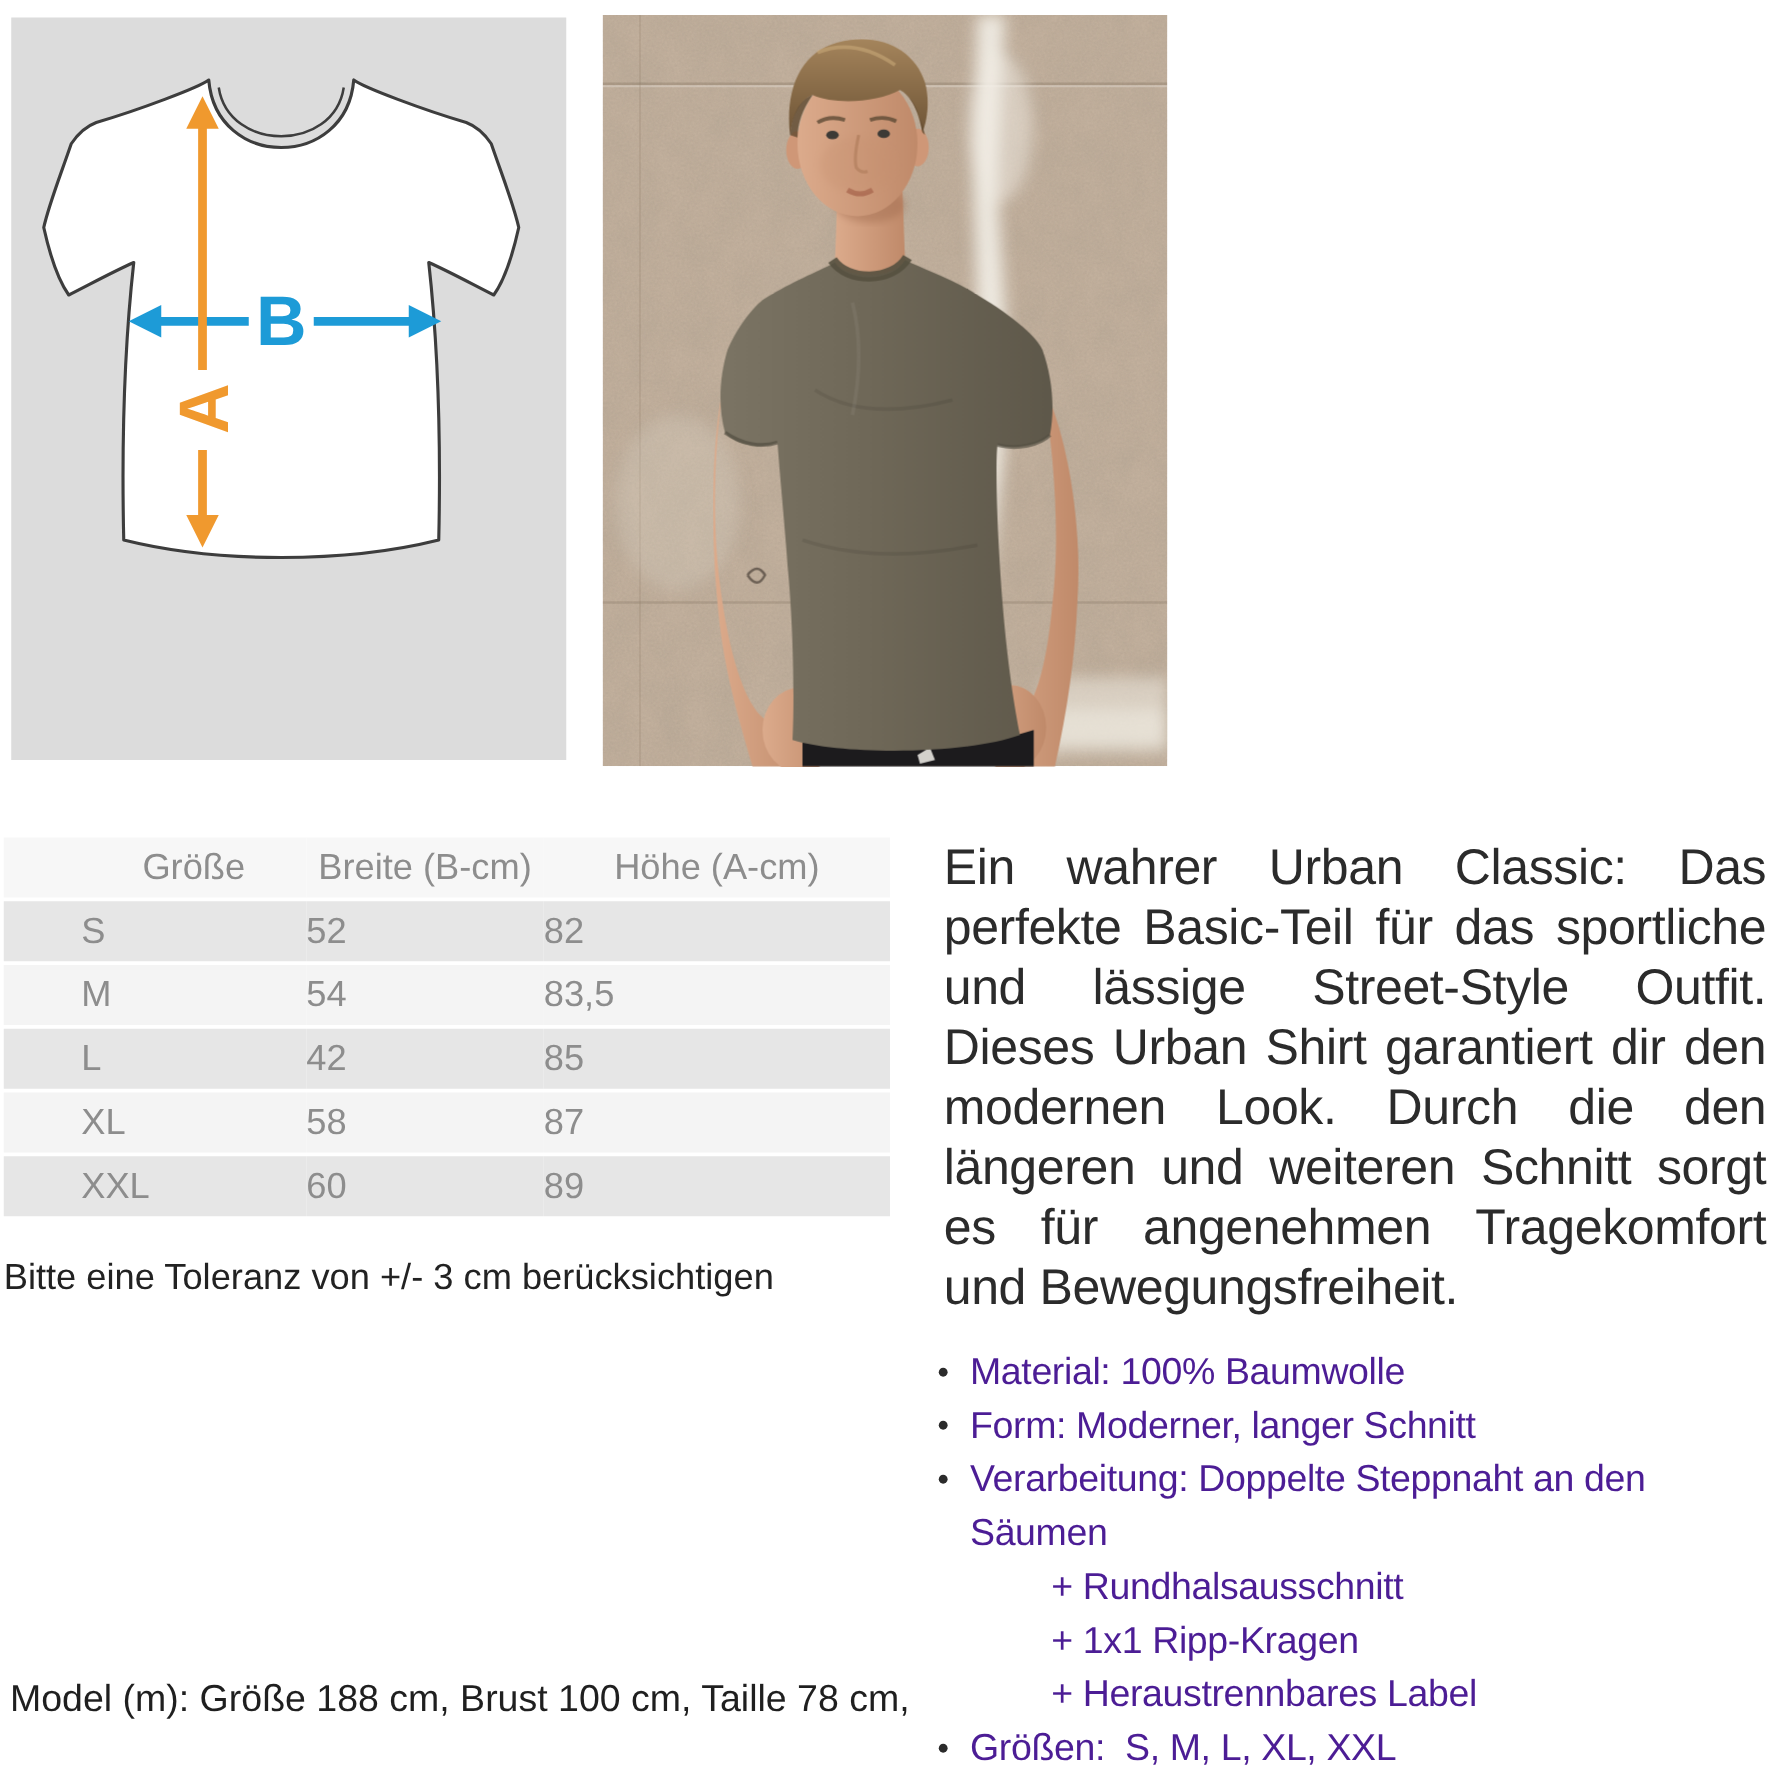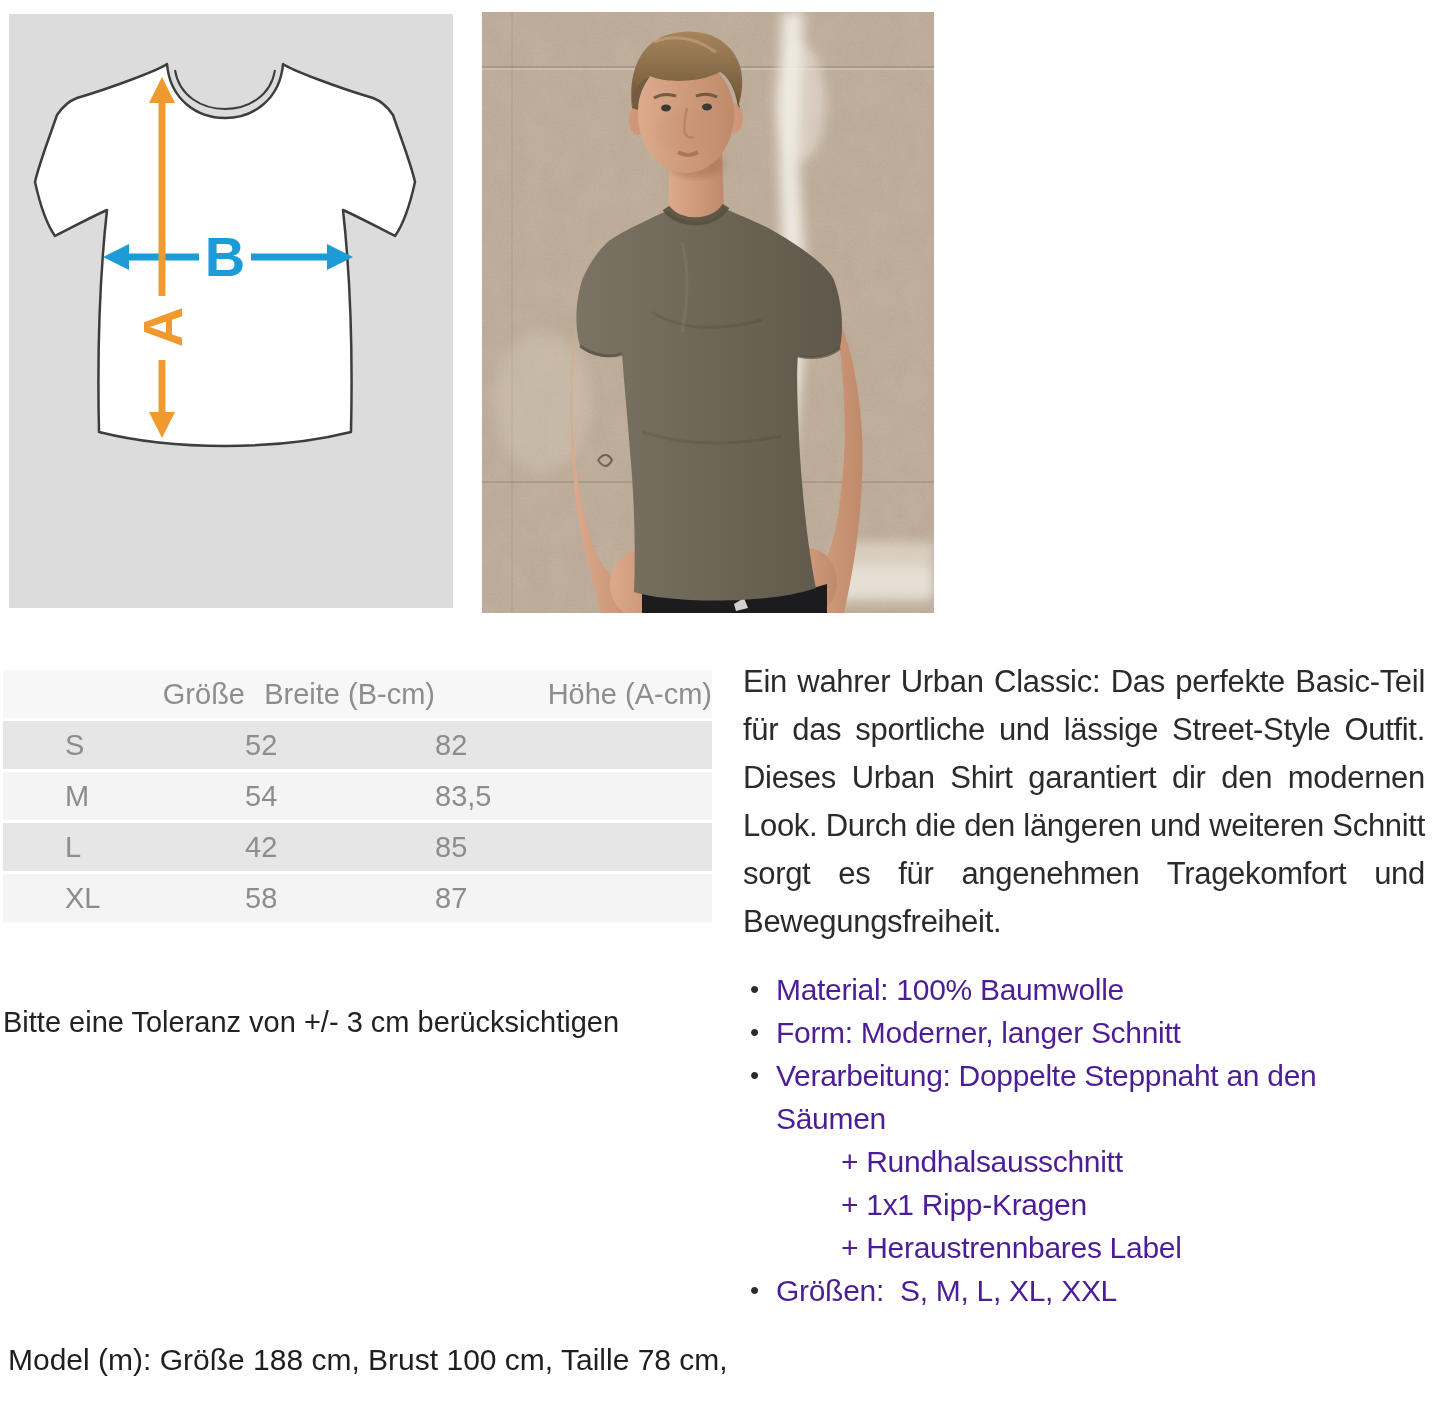--- a/index.html
+++ b/index.html
@@ -16,35 +16,35 @@
   .photo{
     position:absolute;left:482px;top:12px;width:452px;height:601px;overflow:hidden;
   }
   .photo svg{display:block;width:100%;height:100%;}
   
   .size-table{
     position:absolute;left:3px;top:667px;width:709px;
     border-collapse:separate;border-spacing:0 3px;
     font-size:29px;color:#8d8d8d;
   }
-  .size-table th{font-weight:normal;text-align:right;}
+  .size-table th{font-weight:normal;text-align:center;}
   .size-table th,.size-table td{height:48px;padding:0;vertical-align:middle;}
   .size-table th:nth-child(1),.size-table td:nth-child(1){width:180px;padding-left:62px;}
   .size-table th:nth-child(2),.size-table td:nth-child(2){width:190px;}
   .size-table thead tr{background:#f7f7f7;}
   .size-table tbody tr:nth-child(odd){background:#e6e6e6;}
   .size-table tbody tr:nth-child(even){background:#f4f4f4;}
   
   .tolerance{
     position:absolute;left:3px;top:1006px;font-size:29px;color:#222222;
   }
   
   .right-col{position:absolute;left:743px;top:658px;width:682px;}
   .desc-par{
-    margin:0;font-size:31px;line-height:48px;letter-spacing:-0.3px;
+    margin:12px;font-size:40px;line-height:48px;letter-spacing:-0.3px;
     text-align:justify;text-align-last:left;color:#2b2b2b;
   }
   .feature-list{
     list-style:none;margin:22px 0 0 0;padding:0;font-size:30px;line-height:43px;
     letter-spacing:-0.3px;color:#4c1d95;
   }
   .feature-list li{position:relative;padding-left:33px;white-space:pre-wrap;}
   .feature-list li::before{
     content:"\2022";position:absolute;left:7px;top:0;font-size:26px;color:#2b2b2b;
   }
@@ -241,20 +241,25 @@
         <tr>
           <td>L</td>
           <td>42</td>
           <td>85</td>
         </tr>
         <tr>
           <td>XL</td>
           <td>58</td>
           <td>87</td>
         </tr>
+        <tr>
+          <td>XXL</td>
+          <td>60</td>
+          <td>89</td>
+        </tr>
       </tbody>
   </table>
 
   <div class="tolerance">Bitte eine Toleranz von +/- 3 cm berücksichtigen</div>
 
   <div class="right-col">
     <p class="desc-par">Ein wahrer Urban Classic: Das perfekte Basic-Teil für das sportliche und lässige Street-Style Outfit. Dieses Urban Shirt garantiert dir den modernen Look. Durch die den längeren und weiteren Schnitt sorgt es für angenehmen Tragekomfort und Bewegungsfreiheit.</p>
     <ul class="feature-list">
         <li>Material: 100% Baumwolle</li>
         <li>Form: Moderner, langer Schnitt</li>

